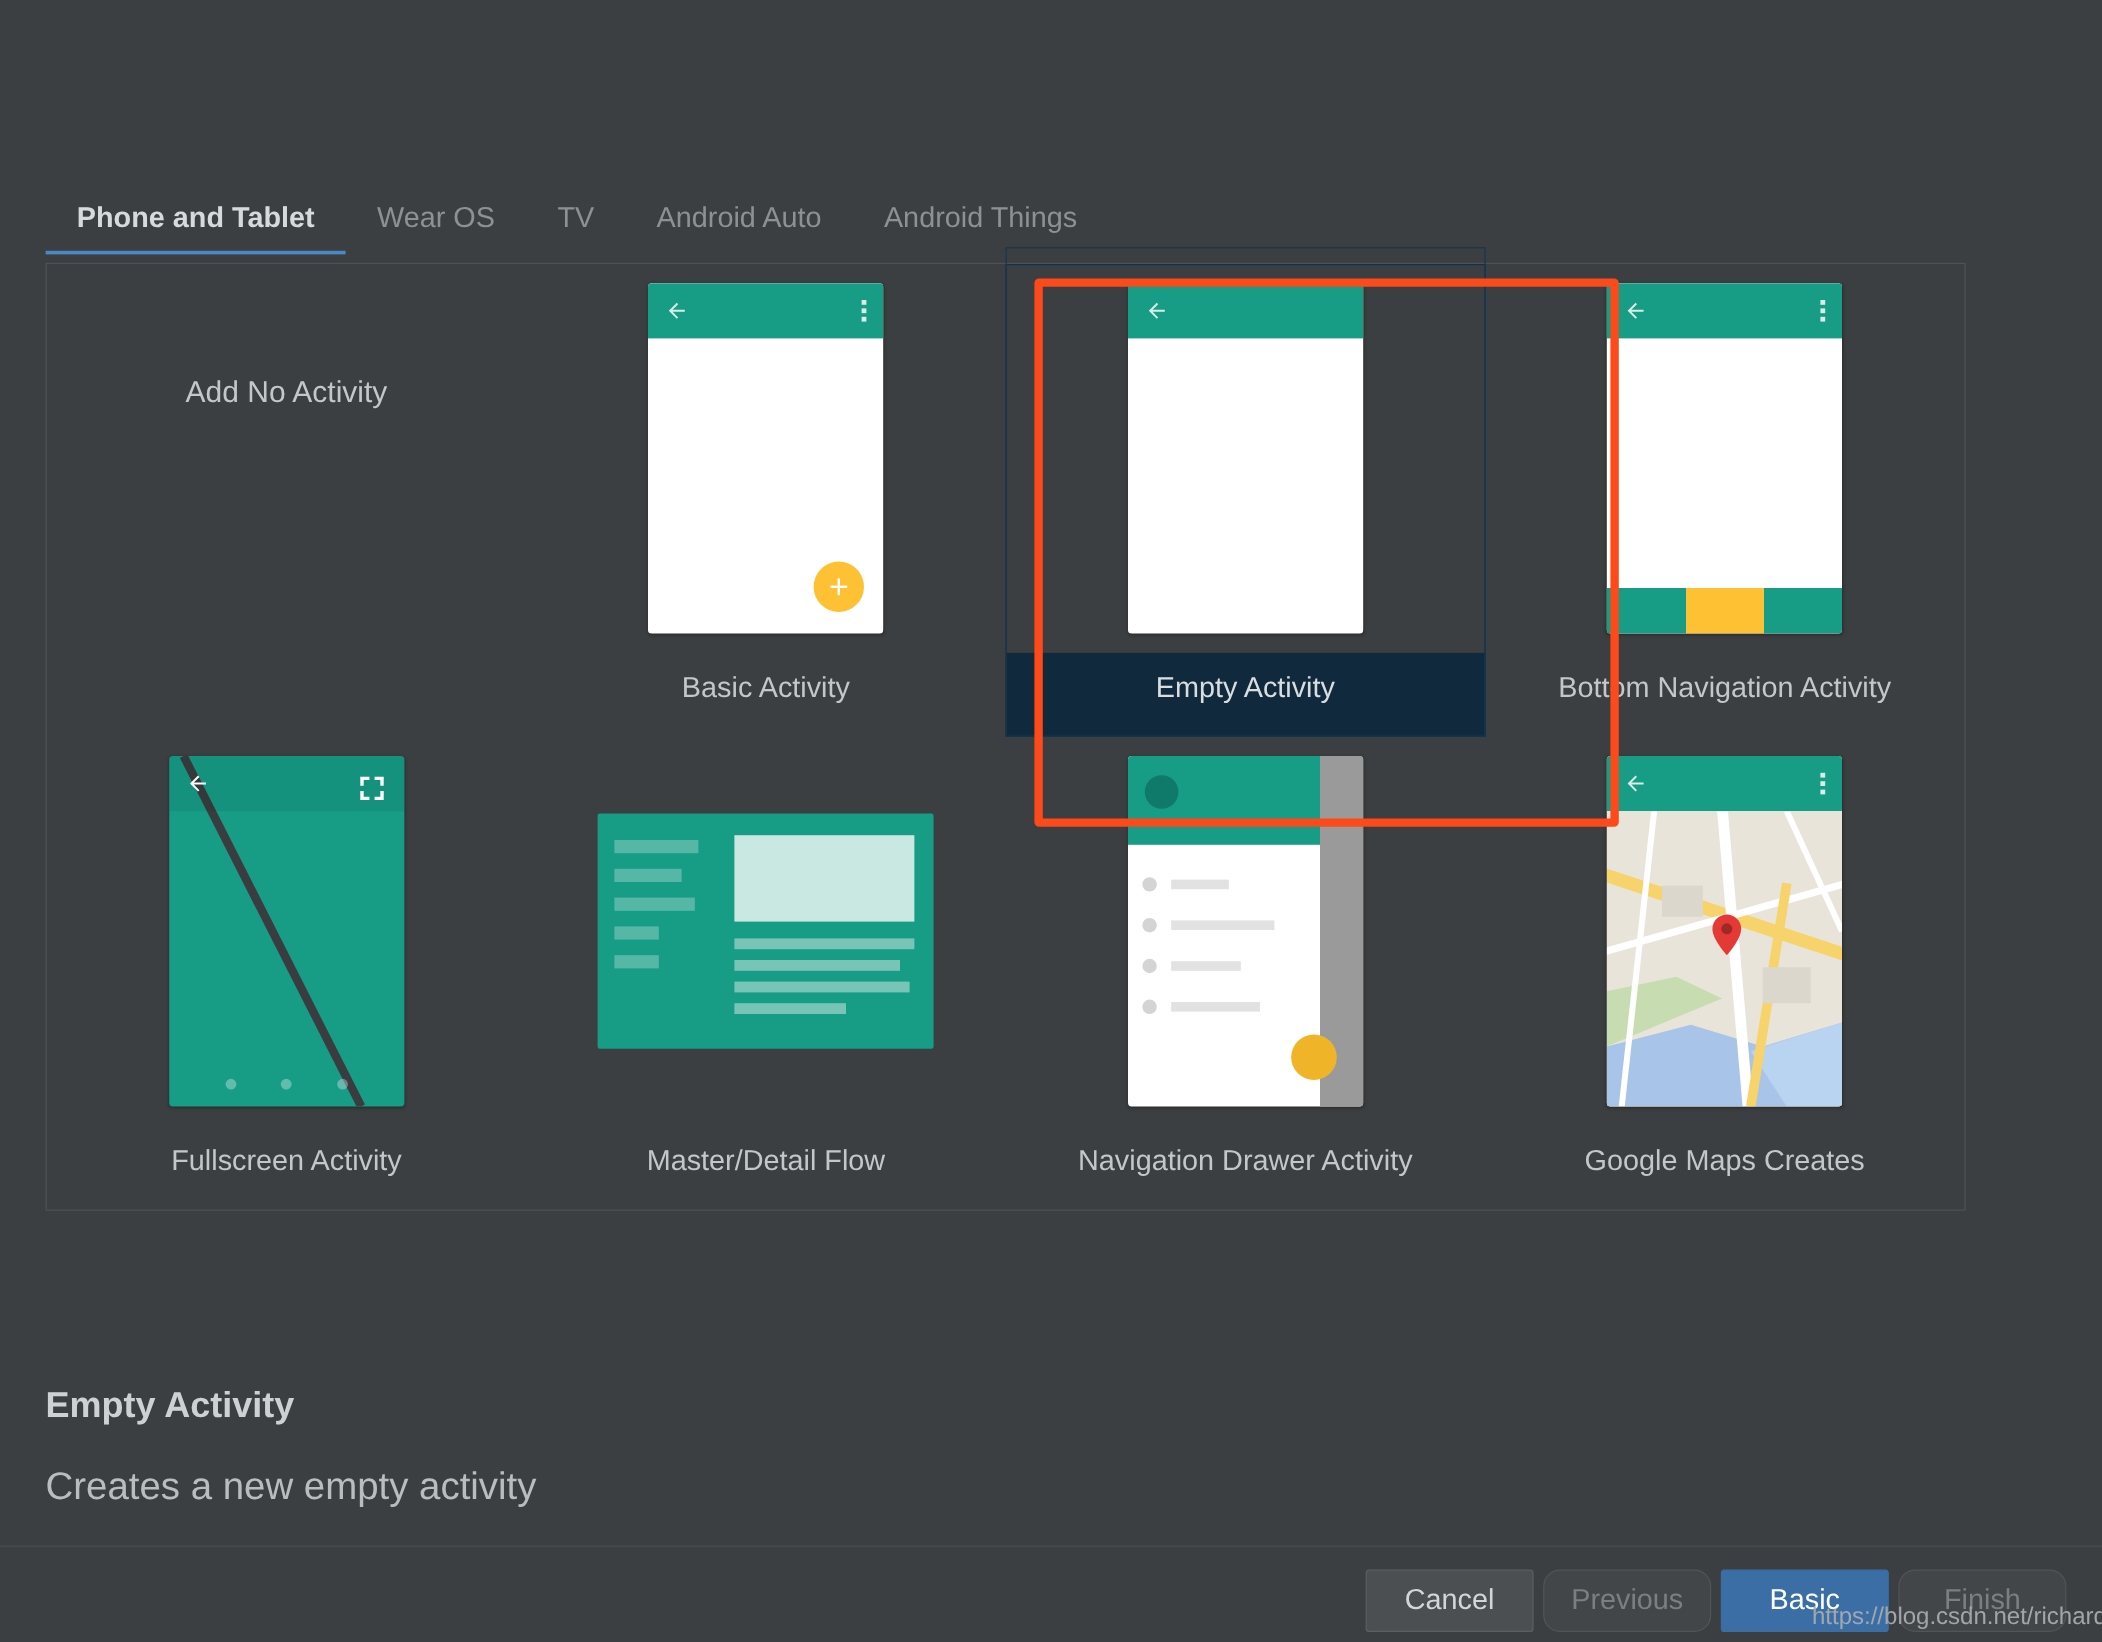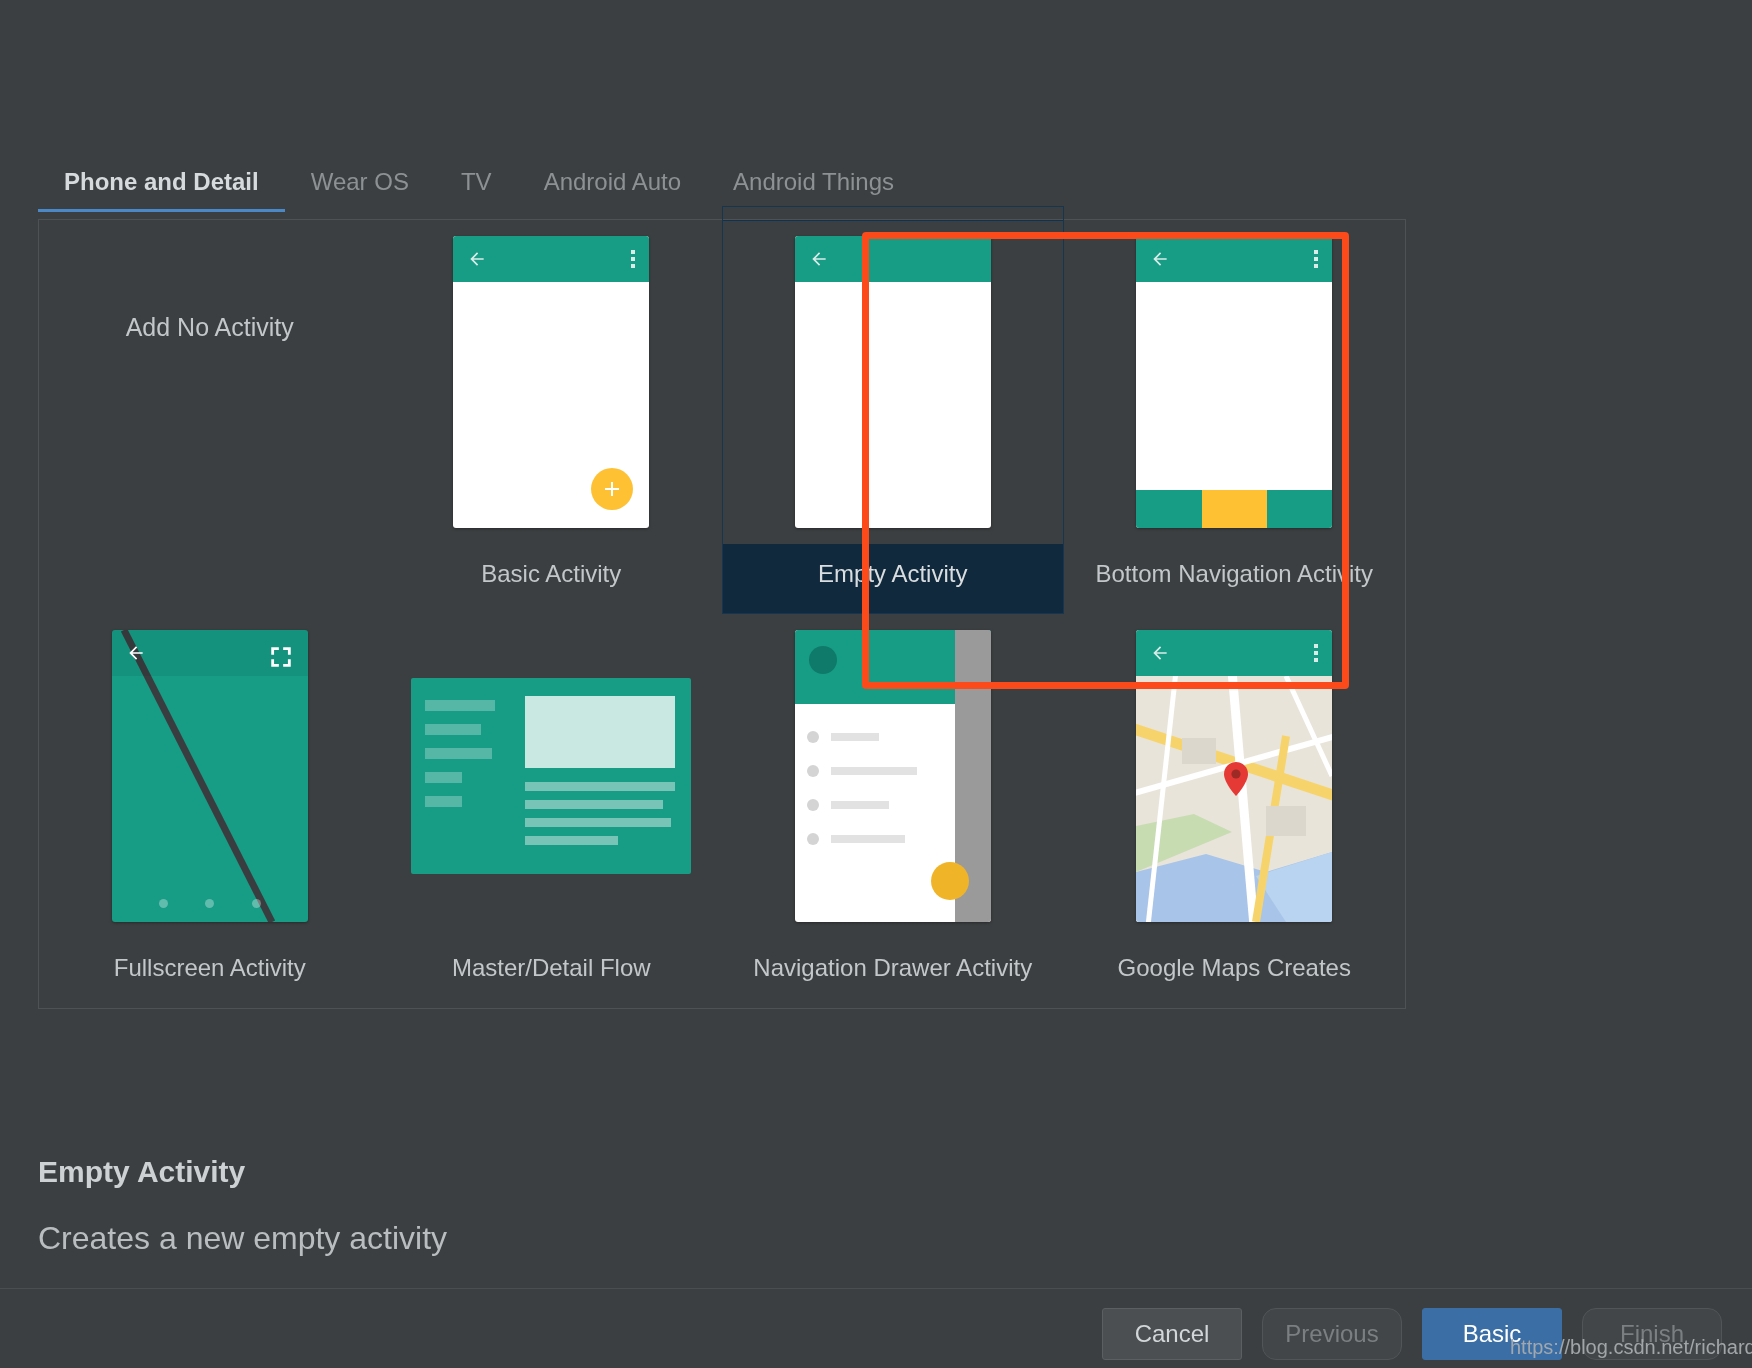--- a/index.html
+++ b/index.html
@@ -50,21 +50,21 @@
     position: absolute;
     left: 0; right: 0; bottom: 0;
     height: 3px;
     background: #4a88c7;
   }
 
   
   .grid-panel {
     position: absolute;
     left: 38px; top: 219px;
-    width: 1368px; height: 790px;
+    width: 1600px; height: 790px;
     border: 1px solid #4e5254;
     background: #3c3f41;
   }
   .grid {
     position: absolute;
     left: 0; top: 0;
     width: 100%; height: 100%;
     display: grid;
     grid-template-columns: repeat(4, 1fr);
     grid-template-rows: 1fr 1fr;
@@ -329,21 +329,21 @@
     height: 1px;
     background: #4a4e50;
   }
   .footer {
     position: absolute;
     left: 0; right: 0; top: 1300px;
     height: 68px;
     display: flex;
     justify-content: flex-end;
     align-items: center;
-    gap: 20px;
+    gap: 8px;
     padding-right: 30px;
   }
   .btn {
     min-width: 140px;
     height: 52px;
     border: 1px solid #5b5f61;
     border-radius: 3px;
     background: #4b4f51;
     color: #d2d6d9;
     font-size: 24px;
@@ -376,21 +376,21 @@
   }
 </style>
 </head>
 <body>
 
 <div id="app">
 
 
   <div class="tabbar">
     <div class="tab active">
-      <span>Phone and Detail</span>
+      <span>Phone and Tablet</span>
     </div>
     <div class="tab">
       <span>Wear OS</span>
     </div>
     <div class="tab">
       <span>TV</span>
     </div>
     <div class="tab">
       <span>Android Auto</span>
     </div>

